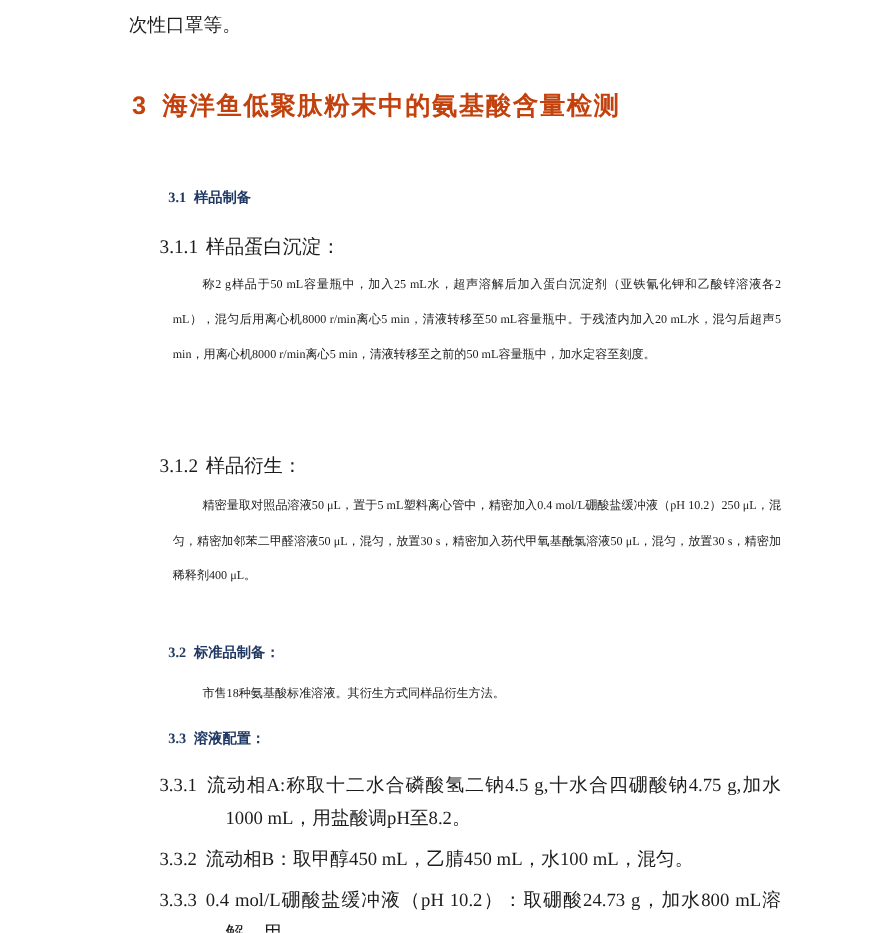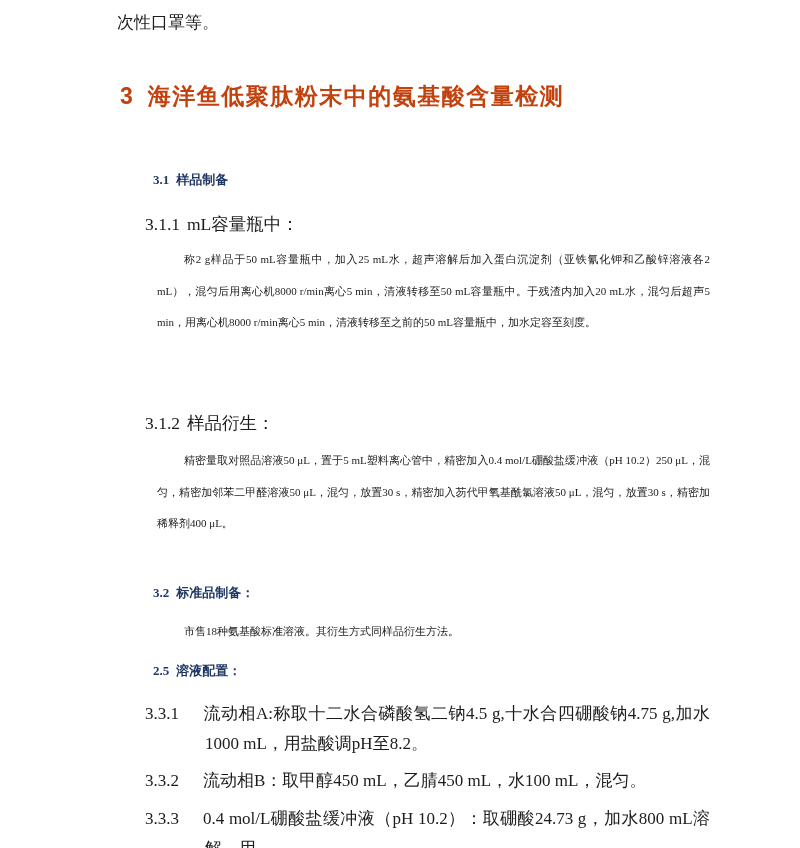--- a/index.html
+++ b/index.html
@@ -66,55 +66,55 @@
   .item {
     left: 145px;
     width: 565px;
     font-size: 17px;
     line-height: 30px;
     padding-left: 60px;
     text-indent: -60px;
     text-align: justify;
     text-justify: inter-ideograph;
   }
-  .item .num { margin-right: 24px; }
+  .item .num { margin-right: 8px; }
   .i331 { top: 699px; }
   .i332 { top: 766px; }
   .i333 { top: 804px; }
 </style>
 </head>
 <body>
 
 <div class="abs fragment">次性口罩等。</div>
 
 <div class="abs chapter">
   <span class="num">3</span><span>海洋鱼低聚肽粉末中的氨基酸含量检测</span>
 </div>
 
 <div class="abs h2 h2-31">
   <span class="num">3.1</span><span>样品制备</span>
 </div>
 
 <div class="abs h3 h3-311">
-  <span class="num">3.1.1</span><span>mL容量瓶中：</span>
+  <span class="num">3.1.1</span><span>样品蛋白沉淀：</span>
 </div>
 <div class="abs para indent p311">称2 g样品于50 mL容量瓶中，加入25 mL水，超声溶解后加入蛋白沉淀剂（亚铁氰化钾和乙酸锌溶液各2 mL），混匀后用离心机8000 r/min离心5 min，清液转移至50 mL容量瓶中。于残渣内加入20 mL水，混匀后超声5 min，用离心机8000 r/min离心5 min，清液转移至之前的50 mL容量瓶中，加水定容至刻度。</div>
 
 <div class="abs h3 h3-312">
   <span class="num">3.1.2</span><span>样品衍生：</span>
 </div>
 <div class="abs para indent p312">精密量取对照品溶液50 μL，置于5 mL塑料离心管中，精密加入0.4 mol/L硼酸盐缓冲液（pH 10.2）250 μL，混匀，精密加邻苯二甲醛溶液50 μL，混匀，放置30 s，精密加入芴代甲氧基酰氯溶液50 μL，混匀，放置30 s，精密加稀释剂400 μL。</div>
 
 <div class="abs h2 h2-32">
   <span class="num">3.2</span><span>标准品制备：</span>
 </div>
 <div class="abs para indent p32">市售18种氨基酸标准溶液。其衍生方式同样品衍生方法。</div>
 
 <div class="abs h2 h2-33">
-  <span class="num">2.5</span><span>溶液配置：</span>
+  <span class="num">3.3</span><span>溶液配置：</span>
 </div>
 
 <div class="abs item i331">
   <span class="num">3.3.1</span><span>流动相A:称取十二水合磷酸氢二钠4.5 g,十水合四硼酸钠4.75 g,加水1000 mL，用盐酸调pH至8.2。</span>
 </div>
 
 <div class="abs item i332">
   <span class="num">3.3.2</span><span>流动相B：取甲醇450 mL，乙腈450 mL，水100 mL，混匀。</span>
 </div>
 

